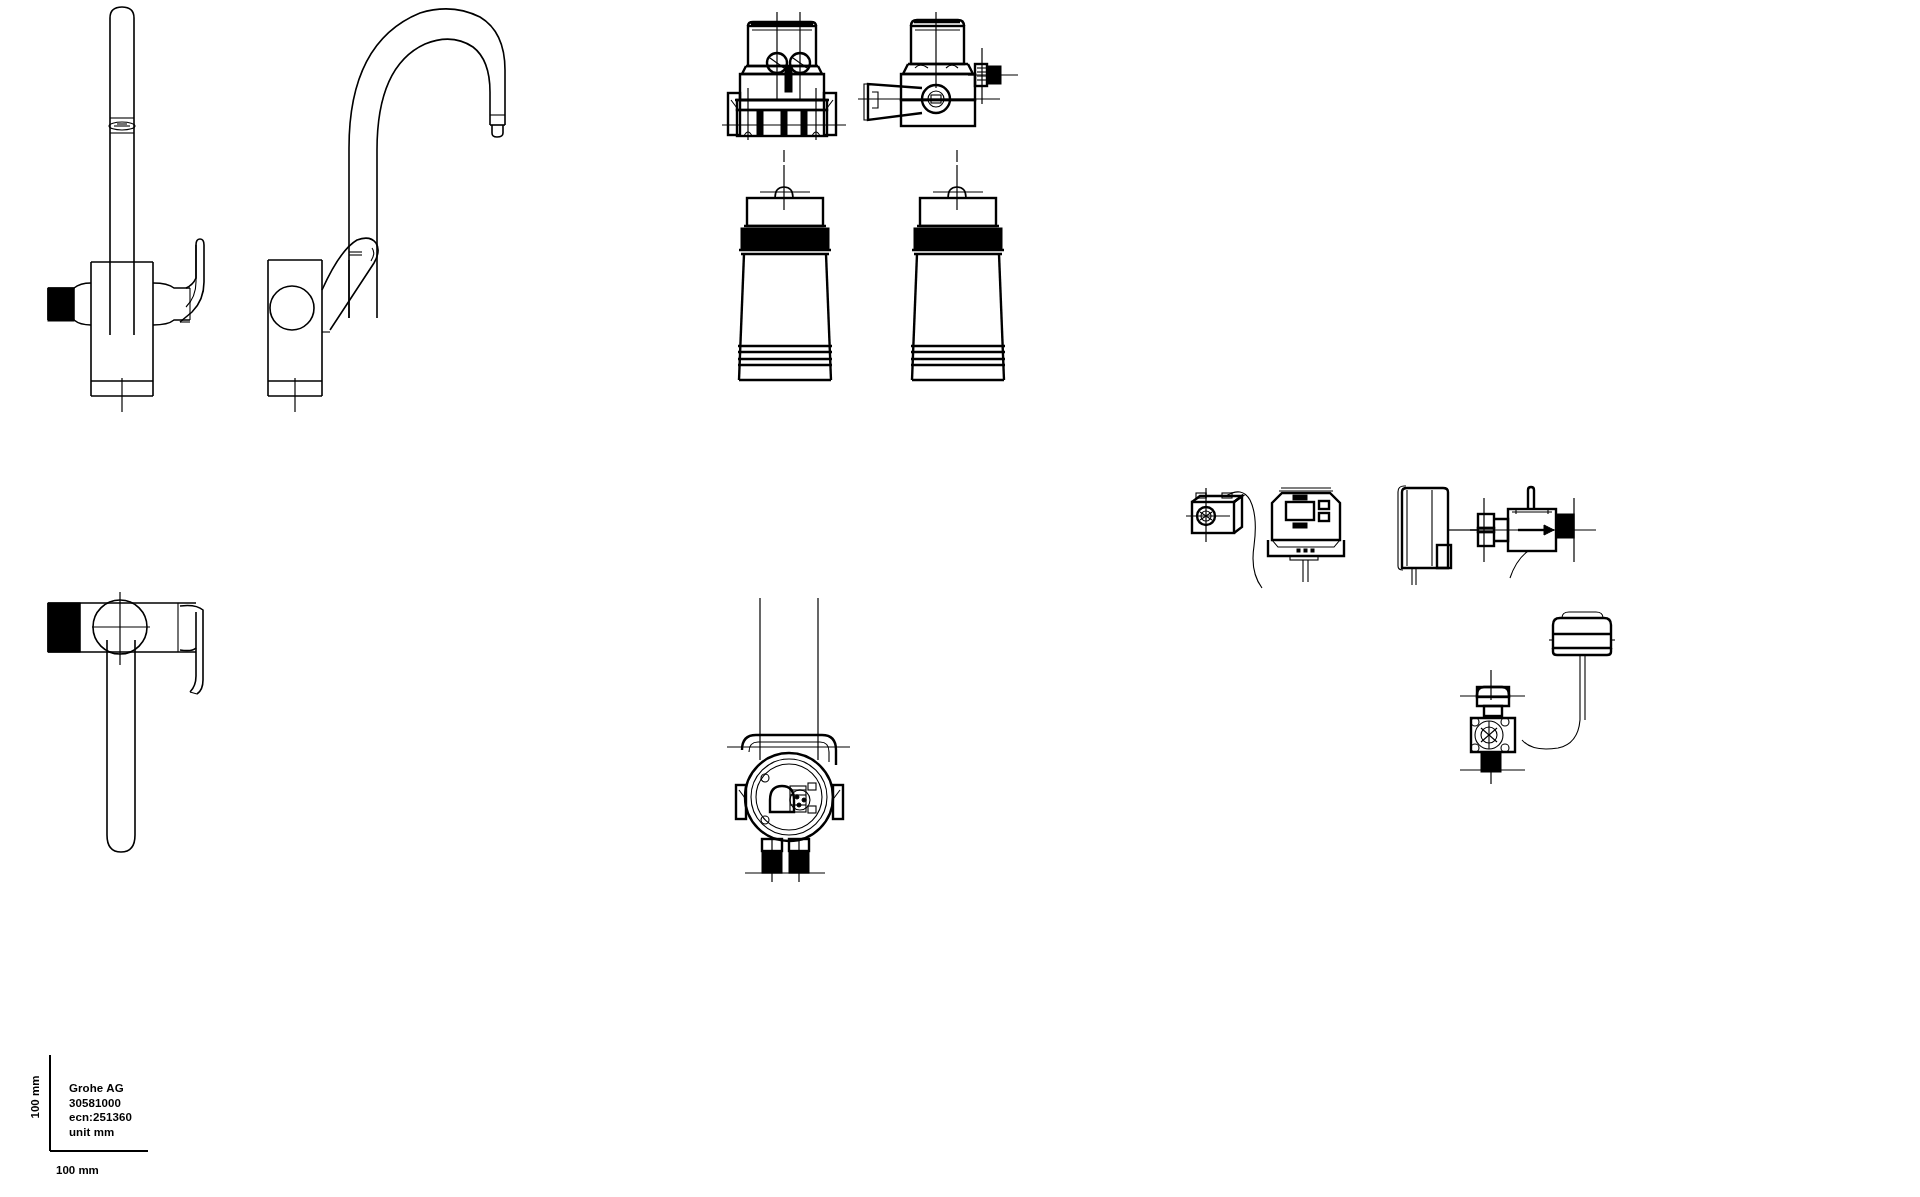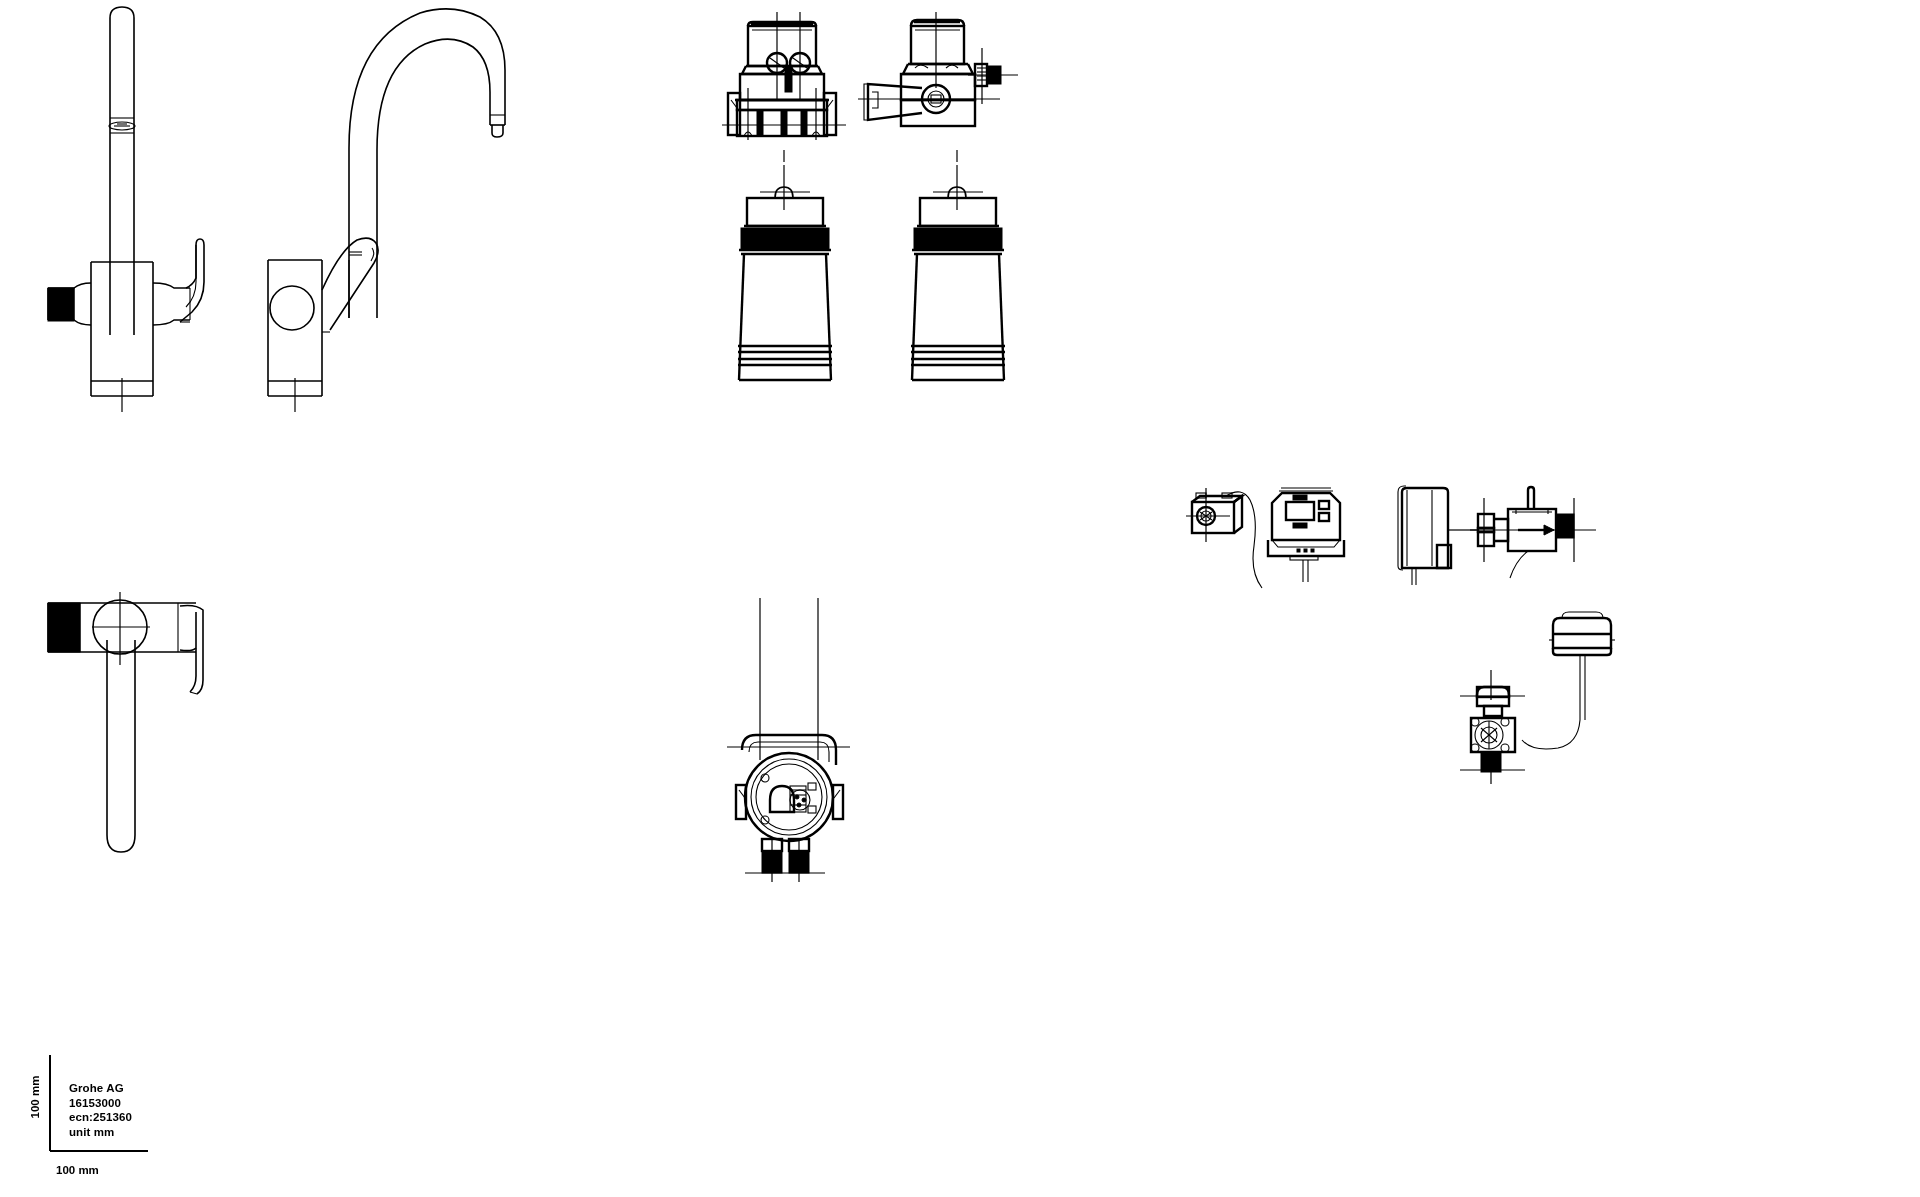--- a/index.html
+++ b/index.html
@@ -476,20 +476,20 @@
   </svg>
 
   <div id="titleblock">
     <svg class="tb-lines" width="190" height="130">
       <path d="M 32 0 L 32 96" stroke="#000" stroke-width="2" fill="none"></path>
       <path d="M 32 96 L 130 96" stroke="#000" stroke-width="2" fill="none"></path>
     </svg>
     <div class="tb-vlabel">100 mm</div>
     <div class="tb-text">
       <div>Grohe AG</div>
-      <div>16153000</div>
+      <div>30581000</div>
       <div>ecn:251360</div>
       <div>unit mm</div>
     </div>
     <div class="tb-hlabel">100 mm</div>
   </div>
 
 </div>
 
 </body></html>

